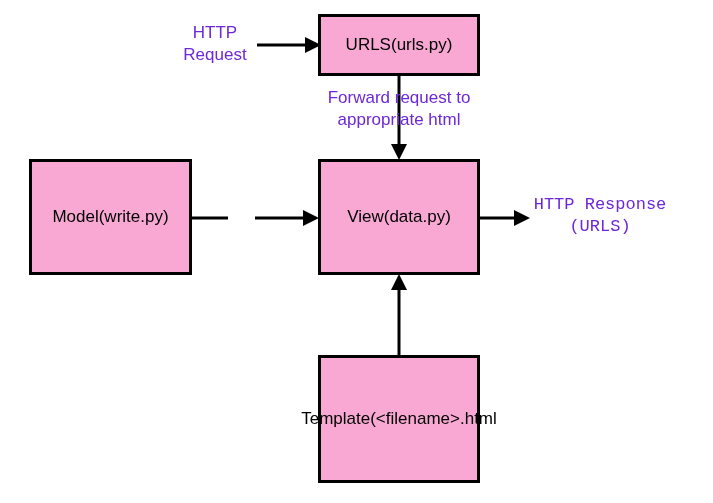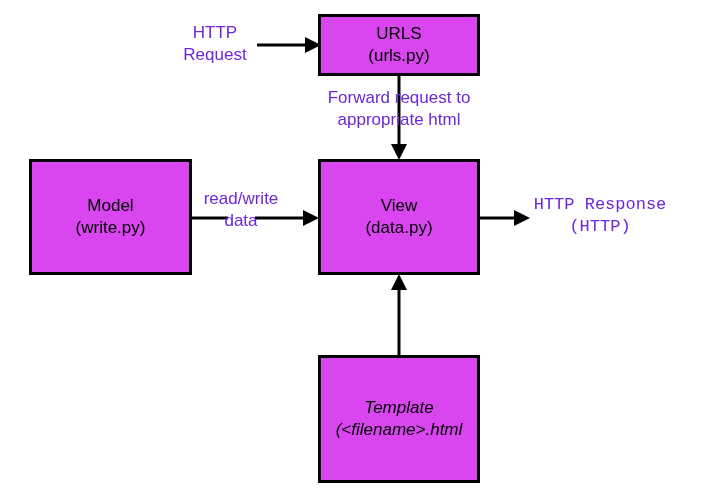--- a/index.html
+++ b/index.html
@@ -12,40 +12,40 @@
     width: 713px;
     height: 503px;
     background: #ffffff;
     font-family: "Liberation Sans", sans-serif;
     overflow: hidden;
   }
   .node {
     position: absolute;
     box-sizing: border-box;
     border: 3px solid #000000;
-    background: #d946ef;
+    background: #f9a8d4;
     display: flex;
-    flex-direction: column;
+    flex-direction: row;
     align-items: center;
     justify-content: center;
     z-index: 3;
   }
   .node .line1,
   .node .line2 {
     font-size: 17px;
     line-height: 22px;
     color: #000000;
     white-space: nowrap;
     text-align: center;
   }
   
   #node-urls     { left: 318px; top: 14px;  width: 162px; height: 62px; }
   #node-view     { left: 318px; top: 159px; width: 162px; height: 116px; }
   #node-model    { left: 29px;  top: 159px; width: 163px; height: 116px; }
-  #node-template { left: 318px; top: 355px; width: 162px; height: 128px; font-style: italic; }
+  #node-template { left: 318px; top: 355px; width: 162px; height: 128px; }
 
   .free-label {
     position: absolute;
     color: #6d28d9;
     font-size: 17px;
     line-height: 22px;
     text-align: center;
     white-space: nowrap;
     z-index: 4;
   }
@@ -125,23 +125,19 @@
   <div class="free-label" id="label-http-request">
     <div>HTTP</div>
     <div>Request</div>
   </div>
 
   <div class="free-label" id="label-forward">
     <div>Forward request to</div>
     <div>appropriate html</div>
   </div>
 
-  <div class="free-label" id="label-readwrite">
-    <div>read/write</div>
-    <div>data</div>
-  </div>
 
   <div class="free-label" id="label-http-response">
     <div>HTTP Response</div>
-    <div>(HTTP)</div>
+    <div>(URLS)</div>
   </div>
 
 </div>
 
 </body></html>

